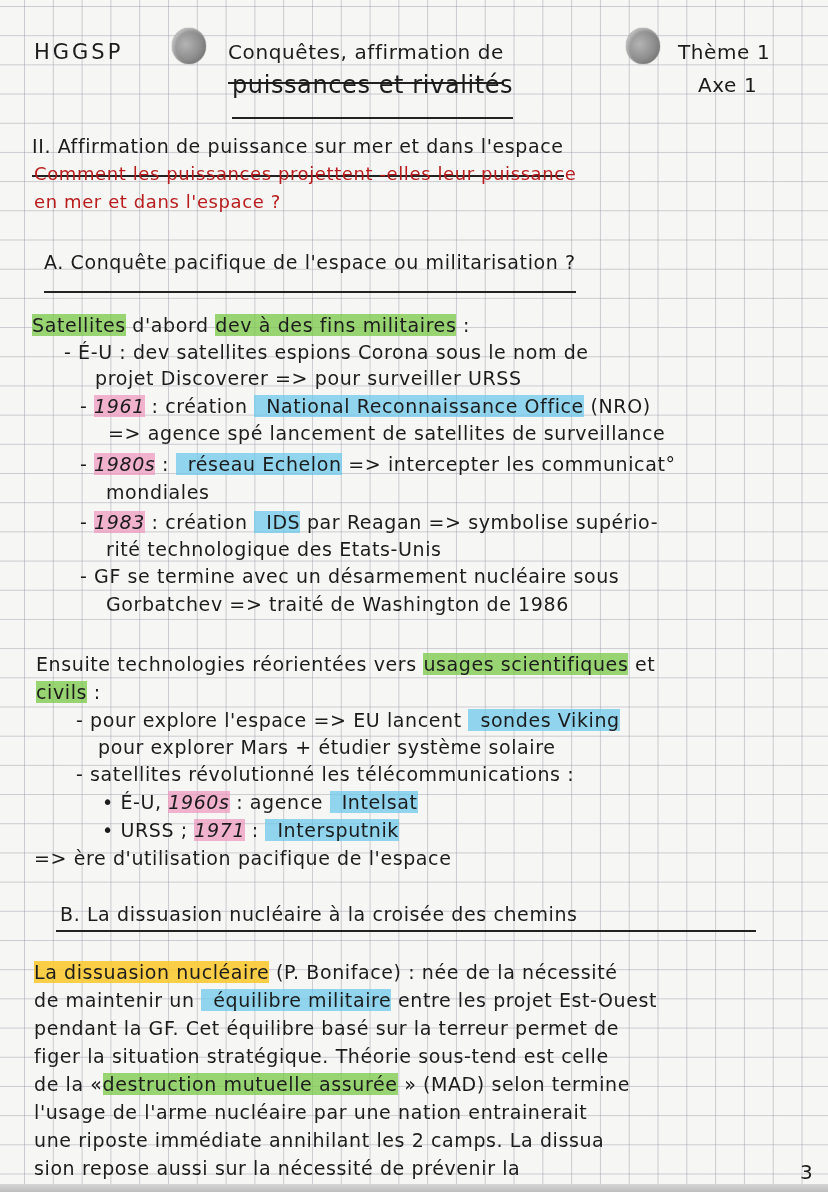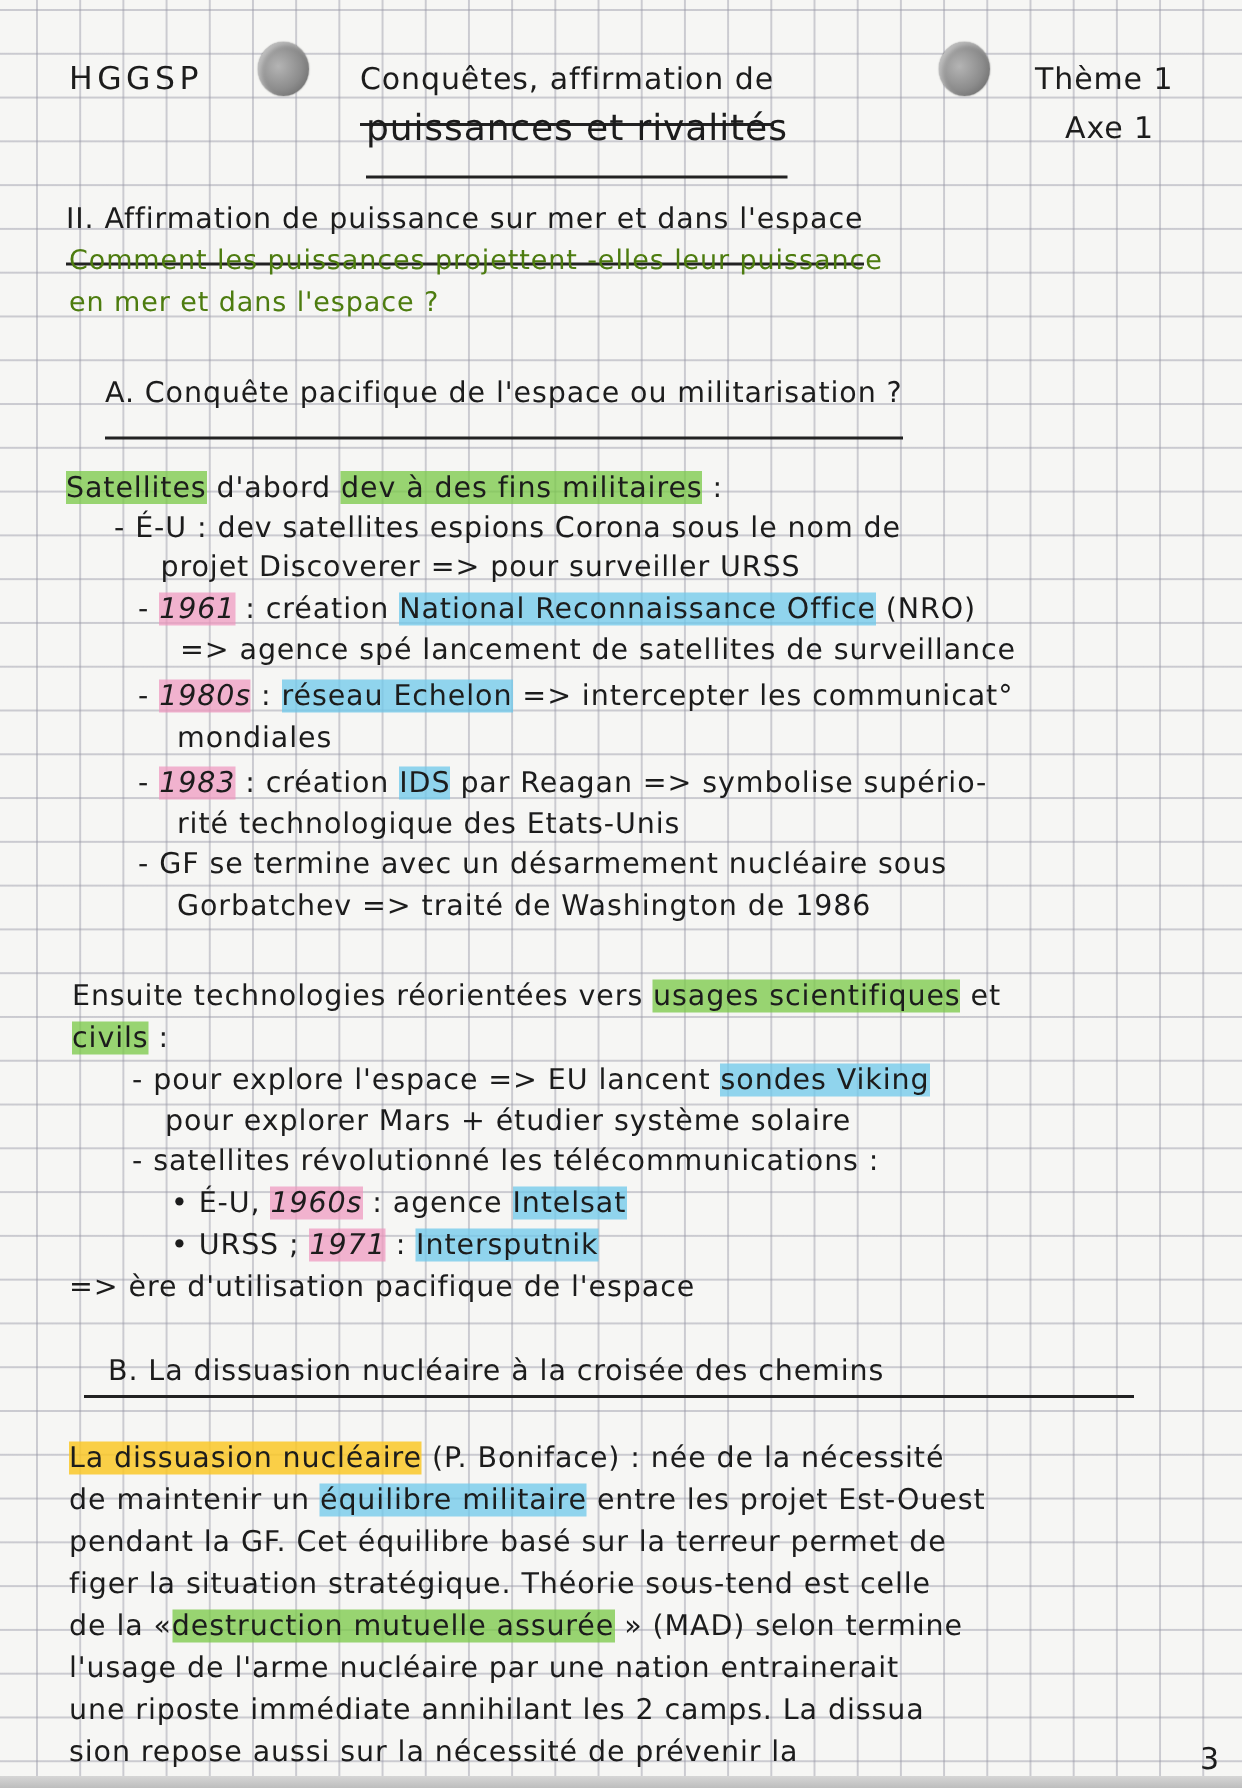--- a/index.html
+++ b/index.html
@@ -8,25 +8,25 @@
     background-color:#f6f6f4;
     background-image:
       linear-gradient(to right, rgba(150,150,165,0.45) 1px, transparent 1px),
       linear-gradient(to bottom, rgba(150,150,165,0.45) 1px, transparent 1px);
     background-size:28.8px 28.8px, 28.8px 29.2px;
     background-position:24px 0, 0 6px;
     font-family:"DejaVu Sans", sans-serif;
     color:#1c1c1c;
   }
   .line { position:absolute; white-space:nowrap; font-size:19px; letter-spacing:0.6px; line-height:24px; }
-  .hand { font-family:"DejaVu Sans", sans-serif; font-weight:normal;margin-left:12px; }
+  .hand { font-family:"DejaVu Sans", sans-serif; font-weight:normal; }
   .ul { border-bottom:2px solid #222; padding-bottom:18px; }
-  .teal { color:#4d7c0f; }
+  .teal { color:#b91c1c; }
   .hl-green { background:rgba(120,200,70,0.75); }
-  .hl-blue { background:rgba(110,200,235,0.75); }
+  .hl-blue { background:rgba(110,200,235,0.75);padding-left:12px; }
   .hl-pink { background:rgba(240,150,190,0.7);font-style:italic; }
   .hl-yellow { background:rgba(250,200,40,0.85);text-align:right; }
   .hole {
     position:absolute; width:34px; height:36px; border-radius:50%;
     background:radial-gradient(circle at 40% 45%, #b4b4b4 0%, #8c8c8c 55%, #5c5c5c 100%);
     box-shadow:inset 2px 2px 3px rgba(255,255,255,0.4), 0 0 1px #555;
   }
   .rule { position:absolute; height:2px; background:#222; }
   .bottom-edge { position:absolute; left:0; right:0; bottom:0; height:8px; background:linear-gradient(#d6d6d6,#bdbdbd); }
   .pnum { position:absolute; font-size:20px; }
@@ -39,21 +39,21 @@
 <div class="hole" style="left:626px;top:28px;"></div>
 <div class="line hand" style="left:228px;top:40px;font-size:20px;"><span class="ul">Conquêtes, affirmation de</span></div>
 <div class="line hand" style="left:232px;top:73px;font-size:24px;"><span class="ul">puissances et rivalités</span></div>
 <div class="line hand" style="left:678px;top:40px;font-size:20px;">Thème 1</div>
 <div class="line hand" style="left:698px;top:73px;font-size:20px;">Axe 1</div>
 
 <div class="line hand" style="left:32px;top:134px;font-size:19px;"><span class="ul">II. Affirmation de puissance sur mer et dans l'espace</span></div>
 <div class="line hand teal" style="left:34px;top:162px;font-size:18px;">Comment les puissances projettent -elles leur puissance</div>
 <div class="line hand teal" style="left:34px;top:190px;font-size:18px;">en mer et dans l'espace ?</div>
 
-<div class="line hand" style="left:58px;top:250px;font-size:19px;text-align:center;"><span class="ul">A. Conquête pacifique de l'espace ou militarisation ?</span></div>
+<div class="line hand" style="left:44px;top:250px;font-size:19px;text-align:center;"><span class="ul">A. Conquête pacifique de l'espace ou militarisation ?</span></div>
 
 <div class="line hand" style="left:32px;top:313px;">
   <span class="hl-green">Satellites</span><span> d'abord </span><span class="hl-green">dev à des fins militaires</span><span> :</span>
 </div>
 
 <div class="line hand" style="left:64px;top:340px;">- É-U : dev satellites espions Corona sous le nom de</div>
 <div class="line hand" style="left:95px;top:366px;text-align:center;">projet Discoverer =&gt; pour surveiller URSS</div>
 
 <div class="line hand" style="left:80px;top:394px;">- <span class="hl-pink">1961</span><span> : création </span><span class="hl-blue">National Reconnaissance Office</span><span> (NRO)</span></div>
 <div class="line hand" style="left:108px;top:421px;">=&gt; agence spé lancement de satellites de surveillance</div>

